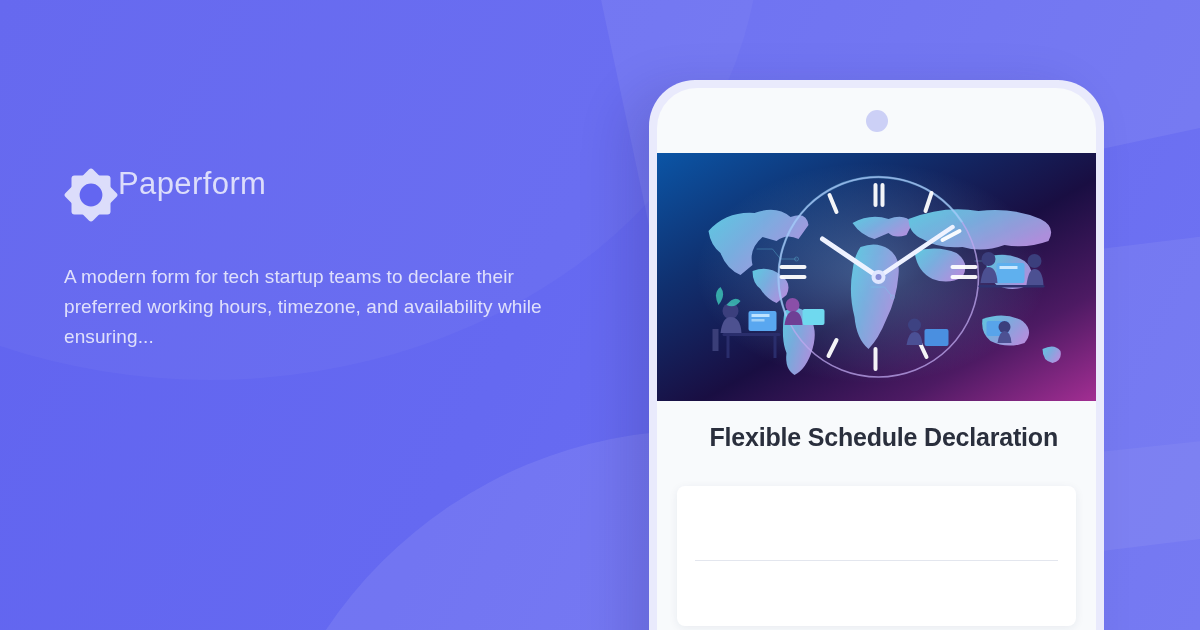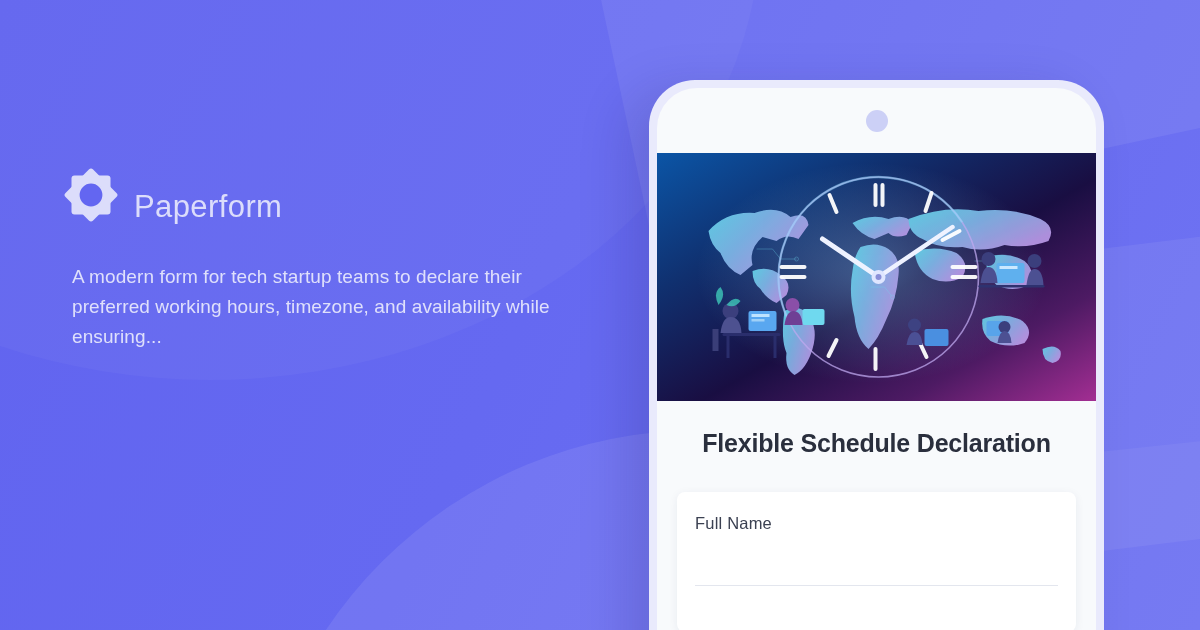--- a/index.html
+++ b/index.html
@@ -78,22 +78,22 @@
 
   
   .left-panel {
     position: absolute;
     left: 64px;
     top: 168px;
     width: 540px;
   }
   .brand {
     display: flex;
-    align-items: flex-end;
-    gap: 16px;
+    align-items: flex-start;
+    gap: 0;
     margin-bottom: 40px;
   }
   .brand-mark {
     width: 54px;
     height: 54px;
     flex: none;
     display: block;
   }
   .brand-name {
     font-size: 31px;
@@ -109,21 +109,21 @@
     font-weight: bold;
     color: #ffffff;
     letter-spacing: -0.5px;
     margin: 0 0 26px 0;
     max-width: 470px;
   }
   .description {
     font-size: 19px;
     line-height: 1.58;
     color: #dfe0fb;
-    margin: 8px;
+    margin: 0;
     max-width: 500px;
     letter-spacing: 0.1px;
   }
 
   
   .phone {
     position: absolute;
     left: 649px;
     top: 80px;
     width: 455px;
@@ -159,22 +159,22 @@
   .hero-img {
     position: relative;
     width: 100%;
     height: 248px;
     display: block;
     overflow: hidden;
   }
   .hero-img svg { display: block; width: 100%; height: 100%; }
 
   .form-title {
-    margin: 26px 38px 0 38px;
-    text-align: center;
+    margin: 20px 38px 0 38px;
+    text-align: right;
     font-size: 25px;
     line-height: 1.3;
     font-weight: bold;
     color: #2a2f3d;
     letter-spacing: -0.2px;
   }
 
   .form-card {
     margin: 32px 20px 0 20px;
     background: #ffffff;
@@ -342,20 +342,19 @@
           <g fill="#3ec8b9" opacity="0.8">
             <path d="M62 152 Q56 140 64 134 Q70 142 62 152 Z"></path>
             <path d="M70 152 Q78 142 84 148 Q78 156 70 152 Z"></path>
           </g>
         </svg>
       </div>
 
       <div class="form-title">Flexible Schedule Declaration</div>
 
       <div class="form-card">
-        <div class="field-label">Full Name</div>
         <div class="field-underline"></div>
       </div>
 
     </div>
   </div>
 
 </div>
 
 </body></html>

